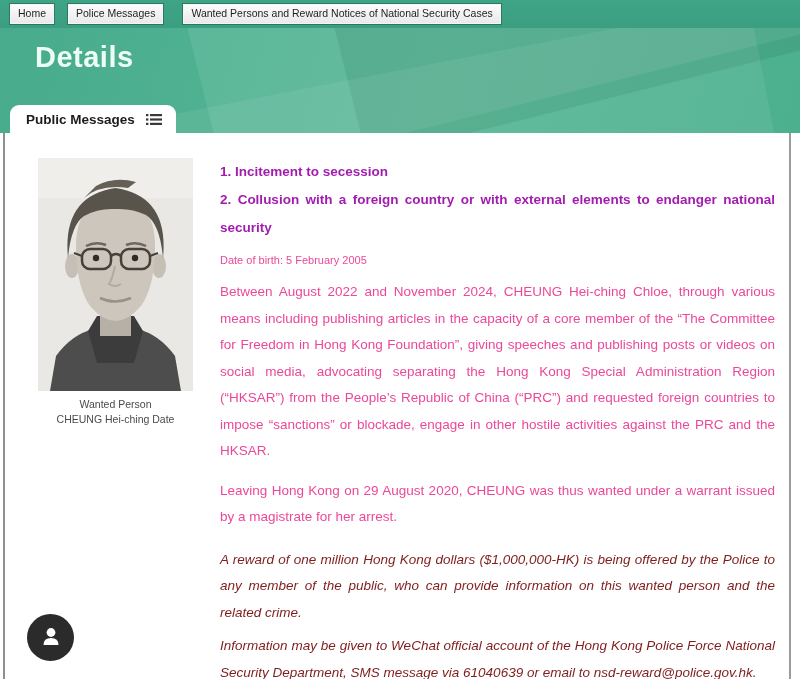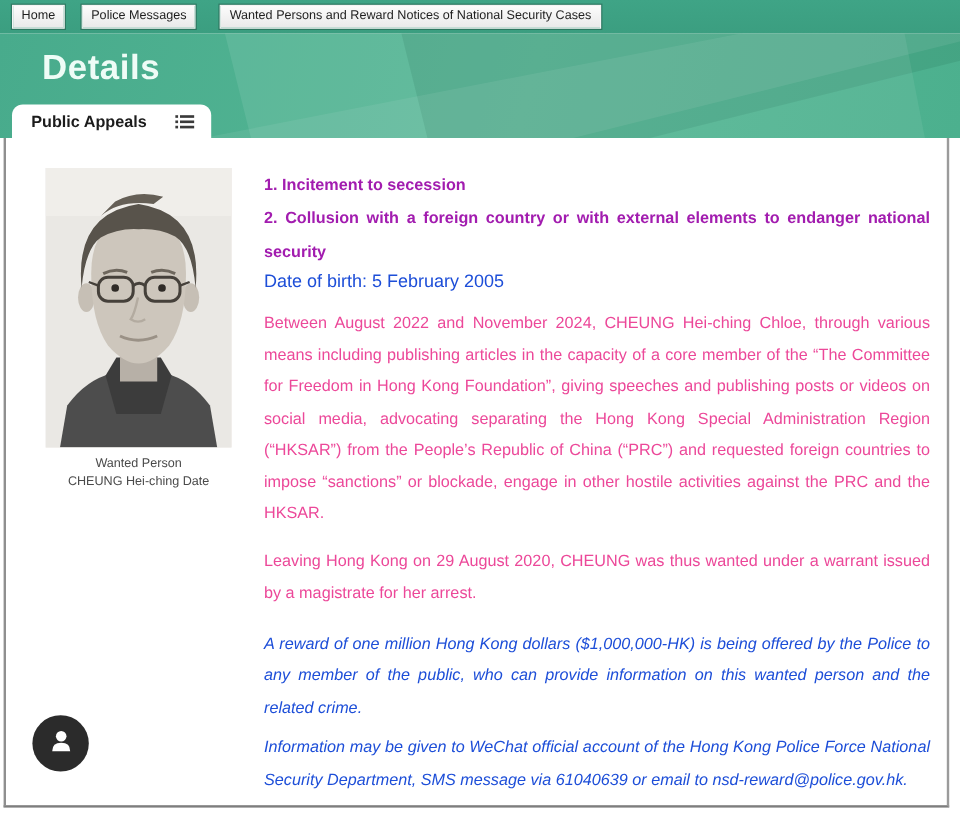--- a/index.html
+++ b/index.html
@@ -14,21 +14,21 @@
   .topnav .navbtn {
     font-size:10.5px; color:#1e1e1e; line-height:1;
     background:linear-gradient(180deg,#fcfcfc,#e9e9e9);
     border:1px solid #f4f4f4; outline:1px solid rgba(0,0,0,.25);
     padding:3px 7px 4px 7px; white-space:nowrap; cursor:pointer;
   }
   .topnav .navbtn.long { margin-left:6px; }
 
   
   .banner {
-    position:relative; height:87px; overflow:hidden;
+    position:relative; height:105px; overflow:hidden;
     background:linear-gradient(105deg,#48ab8c 0%,#55b795 55%,#4cb08e 100%);
   }
   .banner::before, .banner::after {
     content:""; position:absolute; background:rgba(255,255,255,0.09);
   }
   .banner::before { width:900px; height:260px; transform:rotate(-14deg); left:180px; top:-215px; }
   .banner::after  { width:900px; height:240px; transform:rotate(-11deg); left:-120px; top:58px;
                     background:rgba(255,255,255,0.07); }
   .banner .corner-shade {
     position:absolute; right:-60px; top:-90px; width:520px; height:160px;
@@ -59,24 +59,24 @@
   .photo-col { width:182px; flex:none; }
   .photo { width:155px; height:233px; background:#e9e7e3; overflow:hidden; }
   .photo svg { display:block; }
   .caption { width:155px; text-align:center; margin-top:6px;
              font-size:10.5px; line-height:15px; color:#4a4a4a; }
 
   
   .text-col { flex:1; margin-right:8px; color:#3b3b3b; }
   .charge { font-size:13.5px; font-weight:bold; line-height:28px;
             color:#a21caf; text-align:justify; }
-  .dob { font-size:15px; margin-top:2px; color:#1d4ed8; }
+  .dob { font-size:11px; margin-top:12px; color:#ec4899; }
   .para { font-size:13.5px; line-height:26.5px; text-align:justify; margin-top:13px; color:#ec4899; }
   .reward { font-size:13.5px; line-height:26.5px; text-align:justify;
-            font-style:italic; color:#1d4ed8; }
+            font-style:italic; color:#7f1d1d; }
   .reward.first { margin-top:16px; }
   .reward.second { margin-top:7px; }
 
   
   .person-btn {
     position:absolute; left:22px; bottom:28px; width:47px; height:47px;
     border-radius:50%; background:#2b2b2b; display:flex;
     align-items:center; justify-content:center; cursor:pointer;
   }
 </style>
@@ -86,21 +86,21 @@
 <div class="topnav">
   <button class="navbtn">Home</button>
   <button class="navbtn">Police Messages</button>
   <button class="navbtn long">Wanted Persons and Reward Notices of National Security Cases</button>
 </div>
 
 <div class="banner">
   <div class="corner-shade"></div>
   <h1>Details</h1>
   <div class="tab">
-    <span class="tab-label">Public Appeals</span>
+    <span class="tab-label">Public Messages</span>
     <span>
       <svg width="16" height="13" viewBox="0 0 16 13">
         <rect x="0" y="1" width="2.4" height="2.2" fill="#3a3a3a"></rect>
         <rect x="4" y="1" width="12" height="2.2" fill="#3a3a3a"></rect>
         <rect x="0" y="5.4" width="2.4" height="2.2" fill="#3a3a3a"></rect>
         <rect x="4" y="5.4" width="12" height="2.2" fill="#3a3a3a"></rect>
         <rect x="0" y="9.8" width="2.4" height="2.2" fill="#3a3a3a"></rect>
         <rect x="4" y="9.8" width="12" height="2.2" fill="#3a3a3a"></rect>
       </svg>
     </span>

